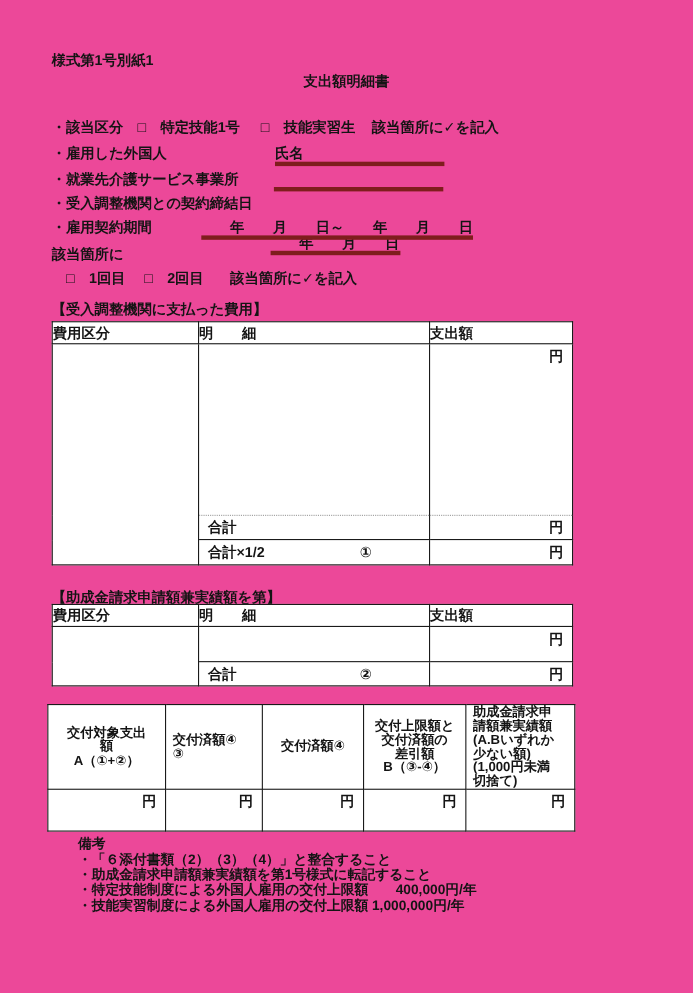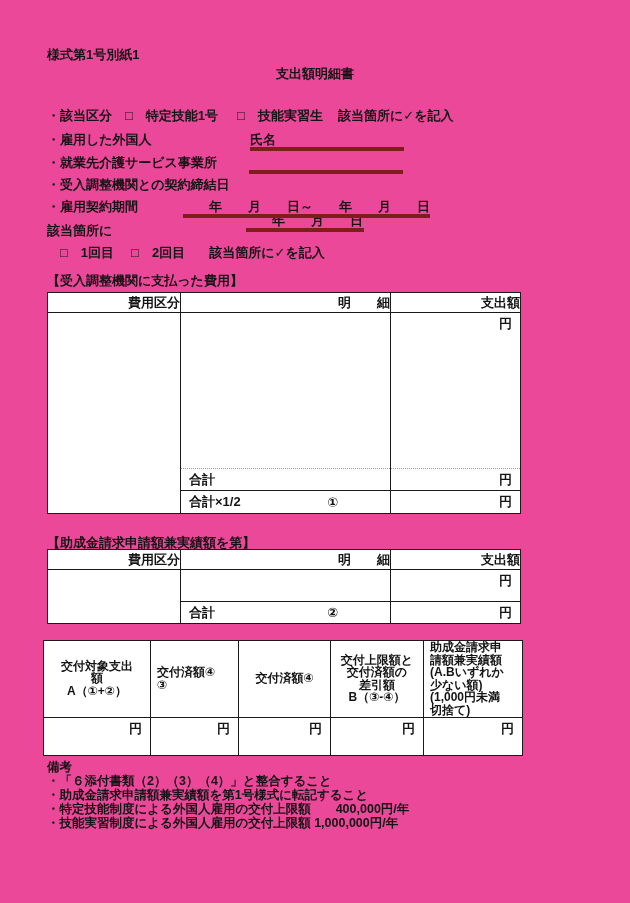--- a/index.html
+++ b/index.html
@@ -26,40 +26,40 @@
   }
 
   
   .opt-cb{margin-left:13px;}
   .opt-lbl{margin-left:13px;}
   .opt-gap{margin-left:19px;}
   .opt-note{margin-left:15px;}
 
   table{border-collapse:collapse;table-layout:fixed;background:#fff;}
   td{border:1px solid #1a1a1a;padding:0;vertical-align:middle;overflow:hidden;}
-  .hc{text-align:right;}
+  .hc{text-align:left;}
   .yen-top{vertical-align:top;text-align:right;padding:2px 8px 0 0;}
   .yen-mid{text-align:right;padding:0 8px 0 0;}
   .lbl-cell{padding-left:8px;}
   .split{display:flex;justify-content:space-between;align-items:center;padding:0 52px 0 8px;height:100%;}
 
   
   .t1 tr.dotrow td.dot{border-bottom:1px dotted #9a9a9a;}
   .t1 tr.totalrow td{border-top:1px dotted #9a9a9a;}
 
   .t3 td.hc3{
     font-size:12px;
     line-height:12.6px;
     white-space:pre-line;
   }
   .t3 .h-left{text-align:left;padding-left:6px;}
   .t3 .h-center{text-align:center;}
 
   .notes{line-height:14px;font-size:12.5px;}
-  .notes div{white-space:pre;}
+  .notes div{white-space:pre;margin-left:24px;}
 </style>
 </head>
 <body>
 
 <div class="page">
 
   <div class="abs" style="left:47px;top:46px;">様式第1号別紙1</div>
   <div class="abs center" style="top:65px;">支出額明細書</div>
 
   <div class="abs" style="left:47px;top:107px;">

